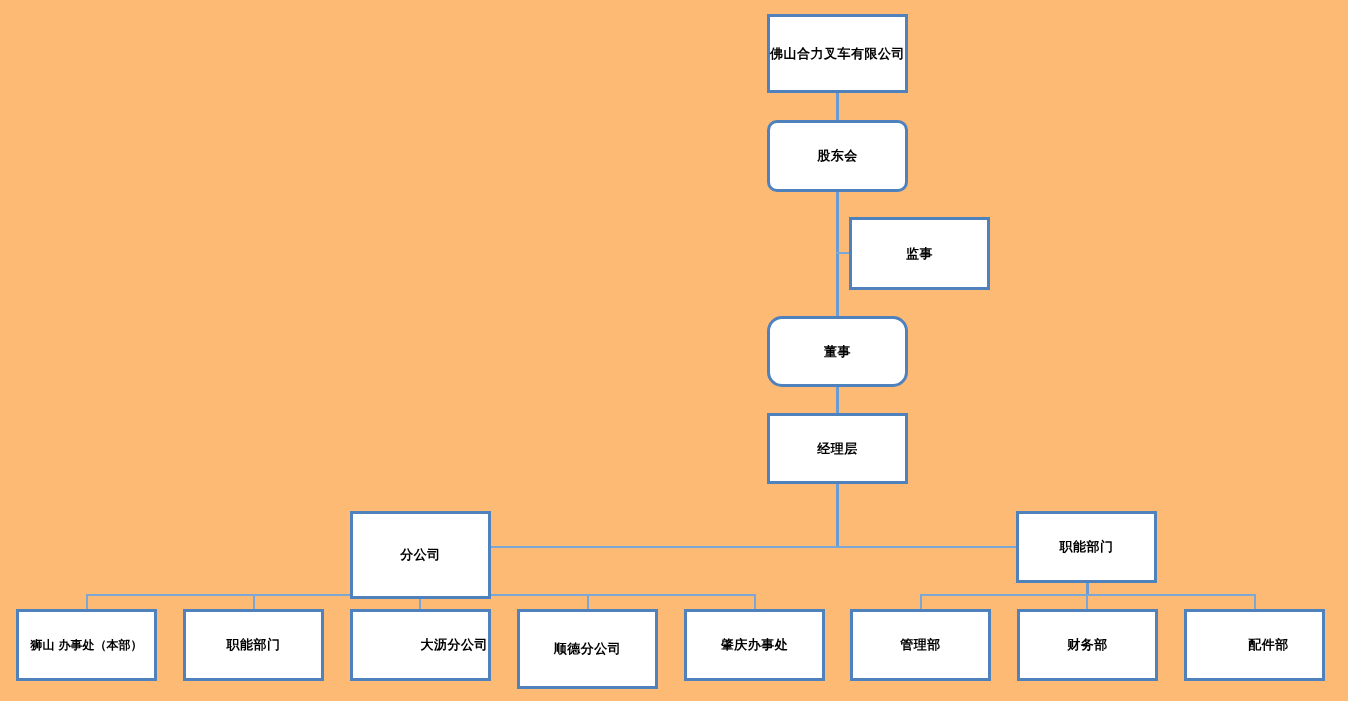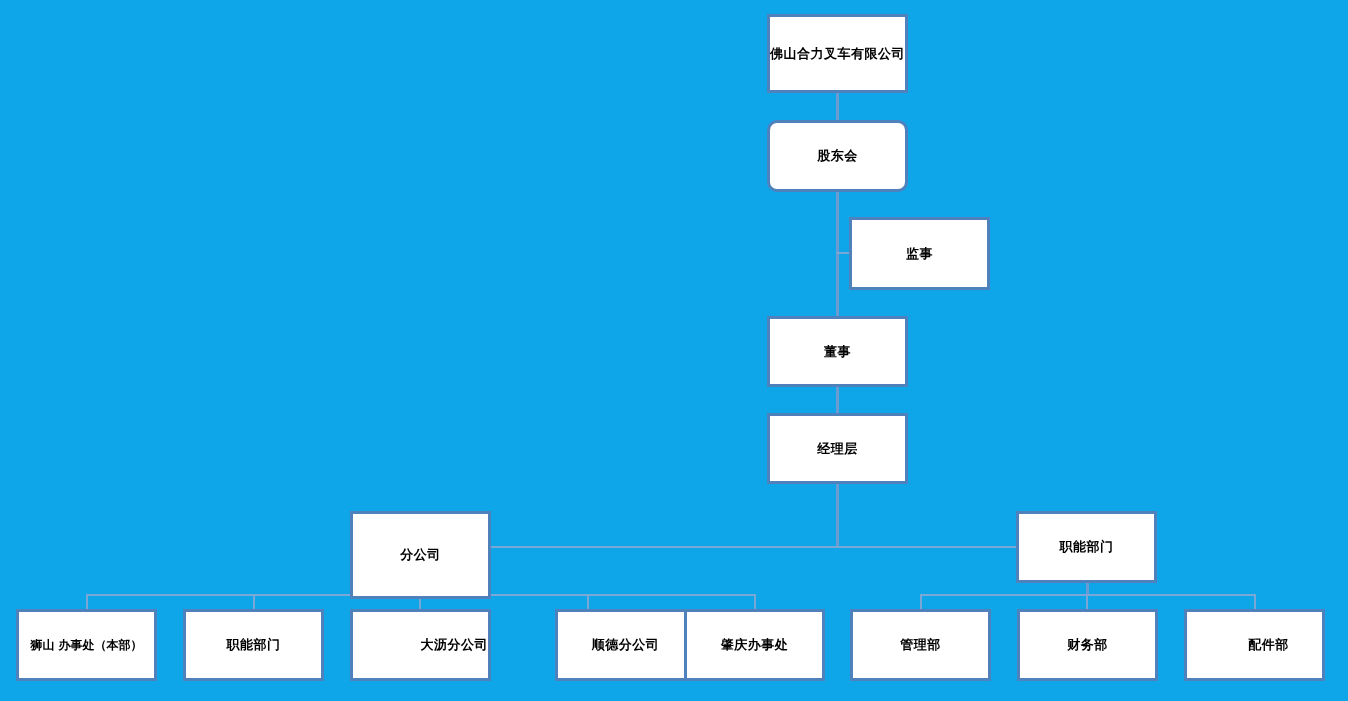--- a/index.html
+++ b/index.html
@@ -8,21 +8,21 @@
     padding: 0;
     background: #ffffff;
   }
   body {
     font-family: "DejaVu Sans", "Liberation Sans", sans-serif;
   }
   #chart-canvas {
     position: relative;
     width: 1348px;
     height: 701px;
-    background: #0ea5e9;
+    background: #fdba74;
     overflow: hidden;
   }
   .node {
     position: absolute;
     box-sizing: border-box;
     background: #ffffff;
     border: 3px solid #4F81BD;
     display: flex;
     align-items: center;
     justify-content: center;
@@ -85,21 +85,21 @@
   </div>
 
   <div class="node" id="node-shareholders" style="left: 767px; top: 120px; width: 141px; height: 72px; border-radius: 10px;">
     <span class="node-label">股东会</span>
   </div>
 
   <div class="node" id="node-supervisor" style="left: 849px; top: 217px; width: 141px; height: 73px;">
     <span class="node-label">监事</span>
   </div>
 
-  <div class="node" id="node-director" style="left: 767px; top: 316px; width: 141px; height: 71px;">
+  <div class="node" id="node-director" style="left: 767px; top: 316px; width: 141px; height: 71px; border-radius: 15px;">
     <span class="node-label">董事</span>
   </div>
 
   <div class="node" id="node-management" style="left: 767px; top: 413px; width: 141px; height: 71px;">
     <span class="node-label">经理层</span>
   </div>
 
   <div class="node" id="node-branches" style="left: 350px; top: 511px; width: 141px; height: 88px;">
     <span class="node-label">分公司</span>
   </div>
@@ -111,21 +111,21 @@
   <div id="branch-children-layer">
       <div class="node" style="left: 16px; top: 609px; width: 141px; height: 72px;">
         <span class="node-label small">狮山 办事处（本部）</span>
       </div>
       <div class="node" style="left: 183px; top: 609px; width: 141px; height: 72px;">
         <span class="node-label">职能部门</span>
       </div>
       <div class="node" style="left: 350px; top: 609px; width: 141px; height: 72px; justify-content: flex-end;">
         <span class="node-label">大沥分公司</span>
       </div>
-      <div class="node" style="left: 517px; top: 609px; width: 141px; height: 72px; margin-left: 38px;">
+      <div class="node" style="left: 517px; top: 609px; width: 141px; height: 80px;">
         <span class="node-label">顺德分公司</span>
       </div>
       <div class="node" style="left: 684px; top: 609px; width: 141px; height: 72px; text-align: right;">
         <span class="node-label">肇庆办事处</span>
       </div>
     </div>
   <div id="department-children-layer">
       <div class="node" style="left: 850px; top: 609px; width: 141px; height: 72px;">
         <span class="node-label">管理部</span>
       </div>

